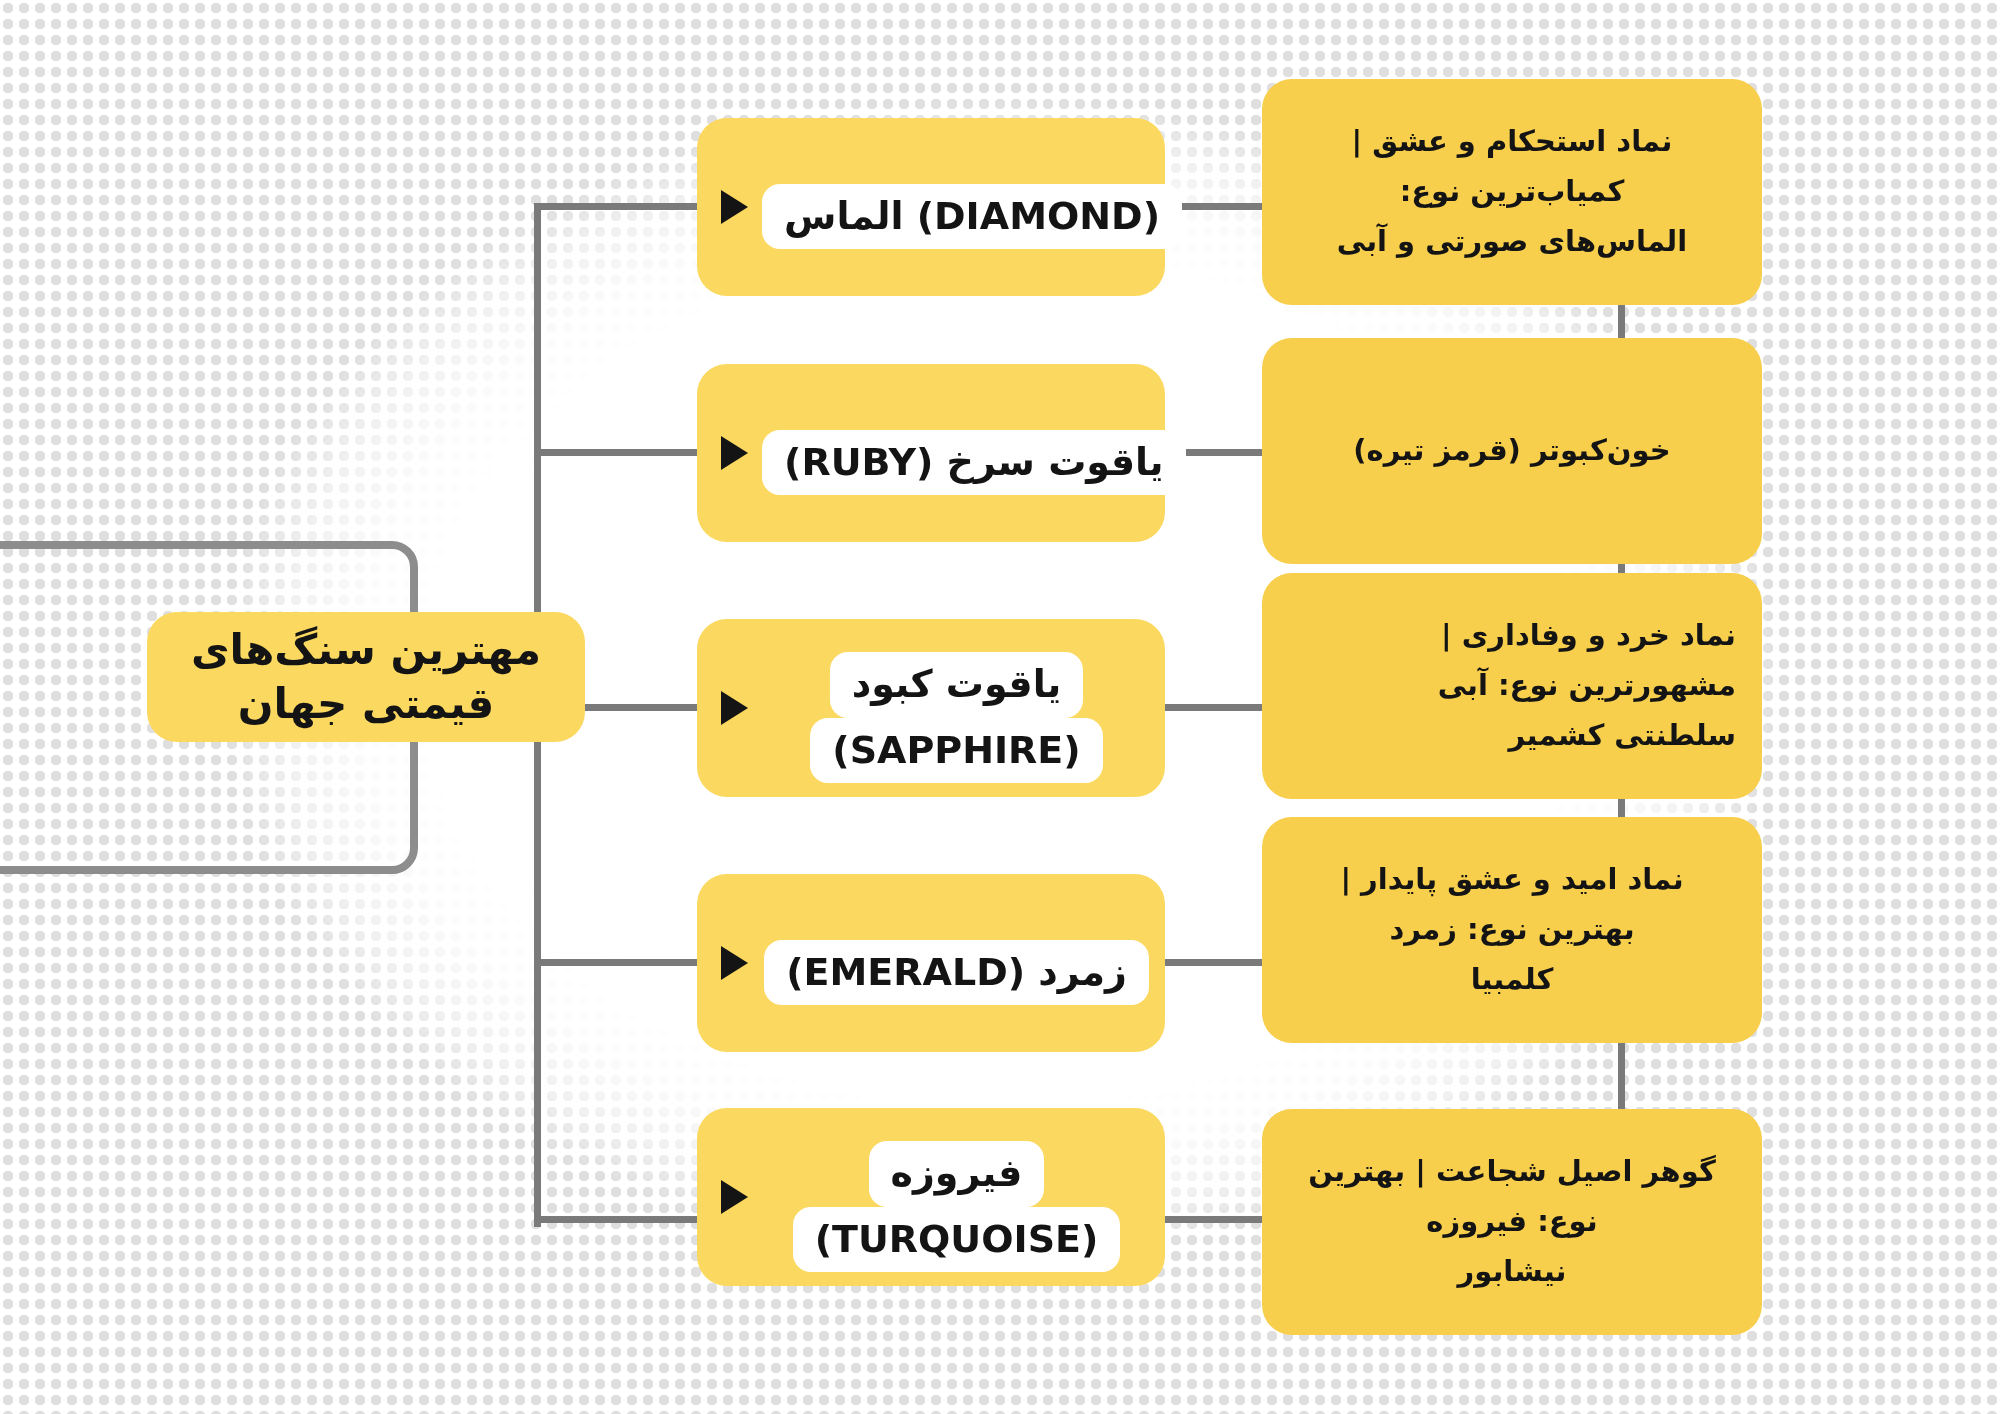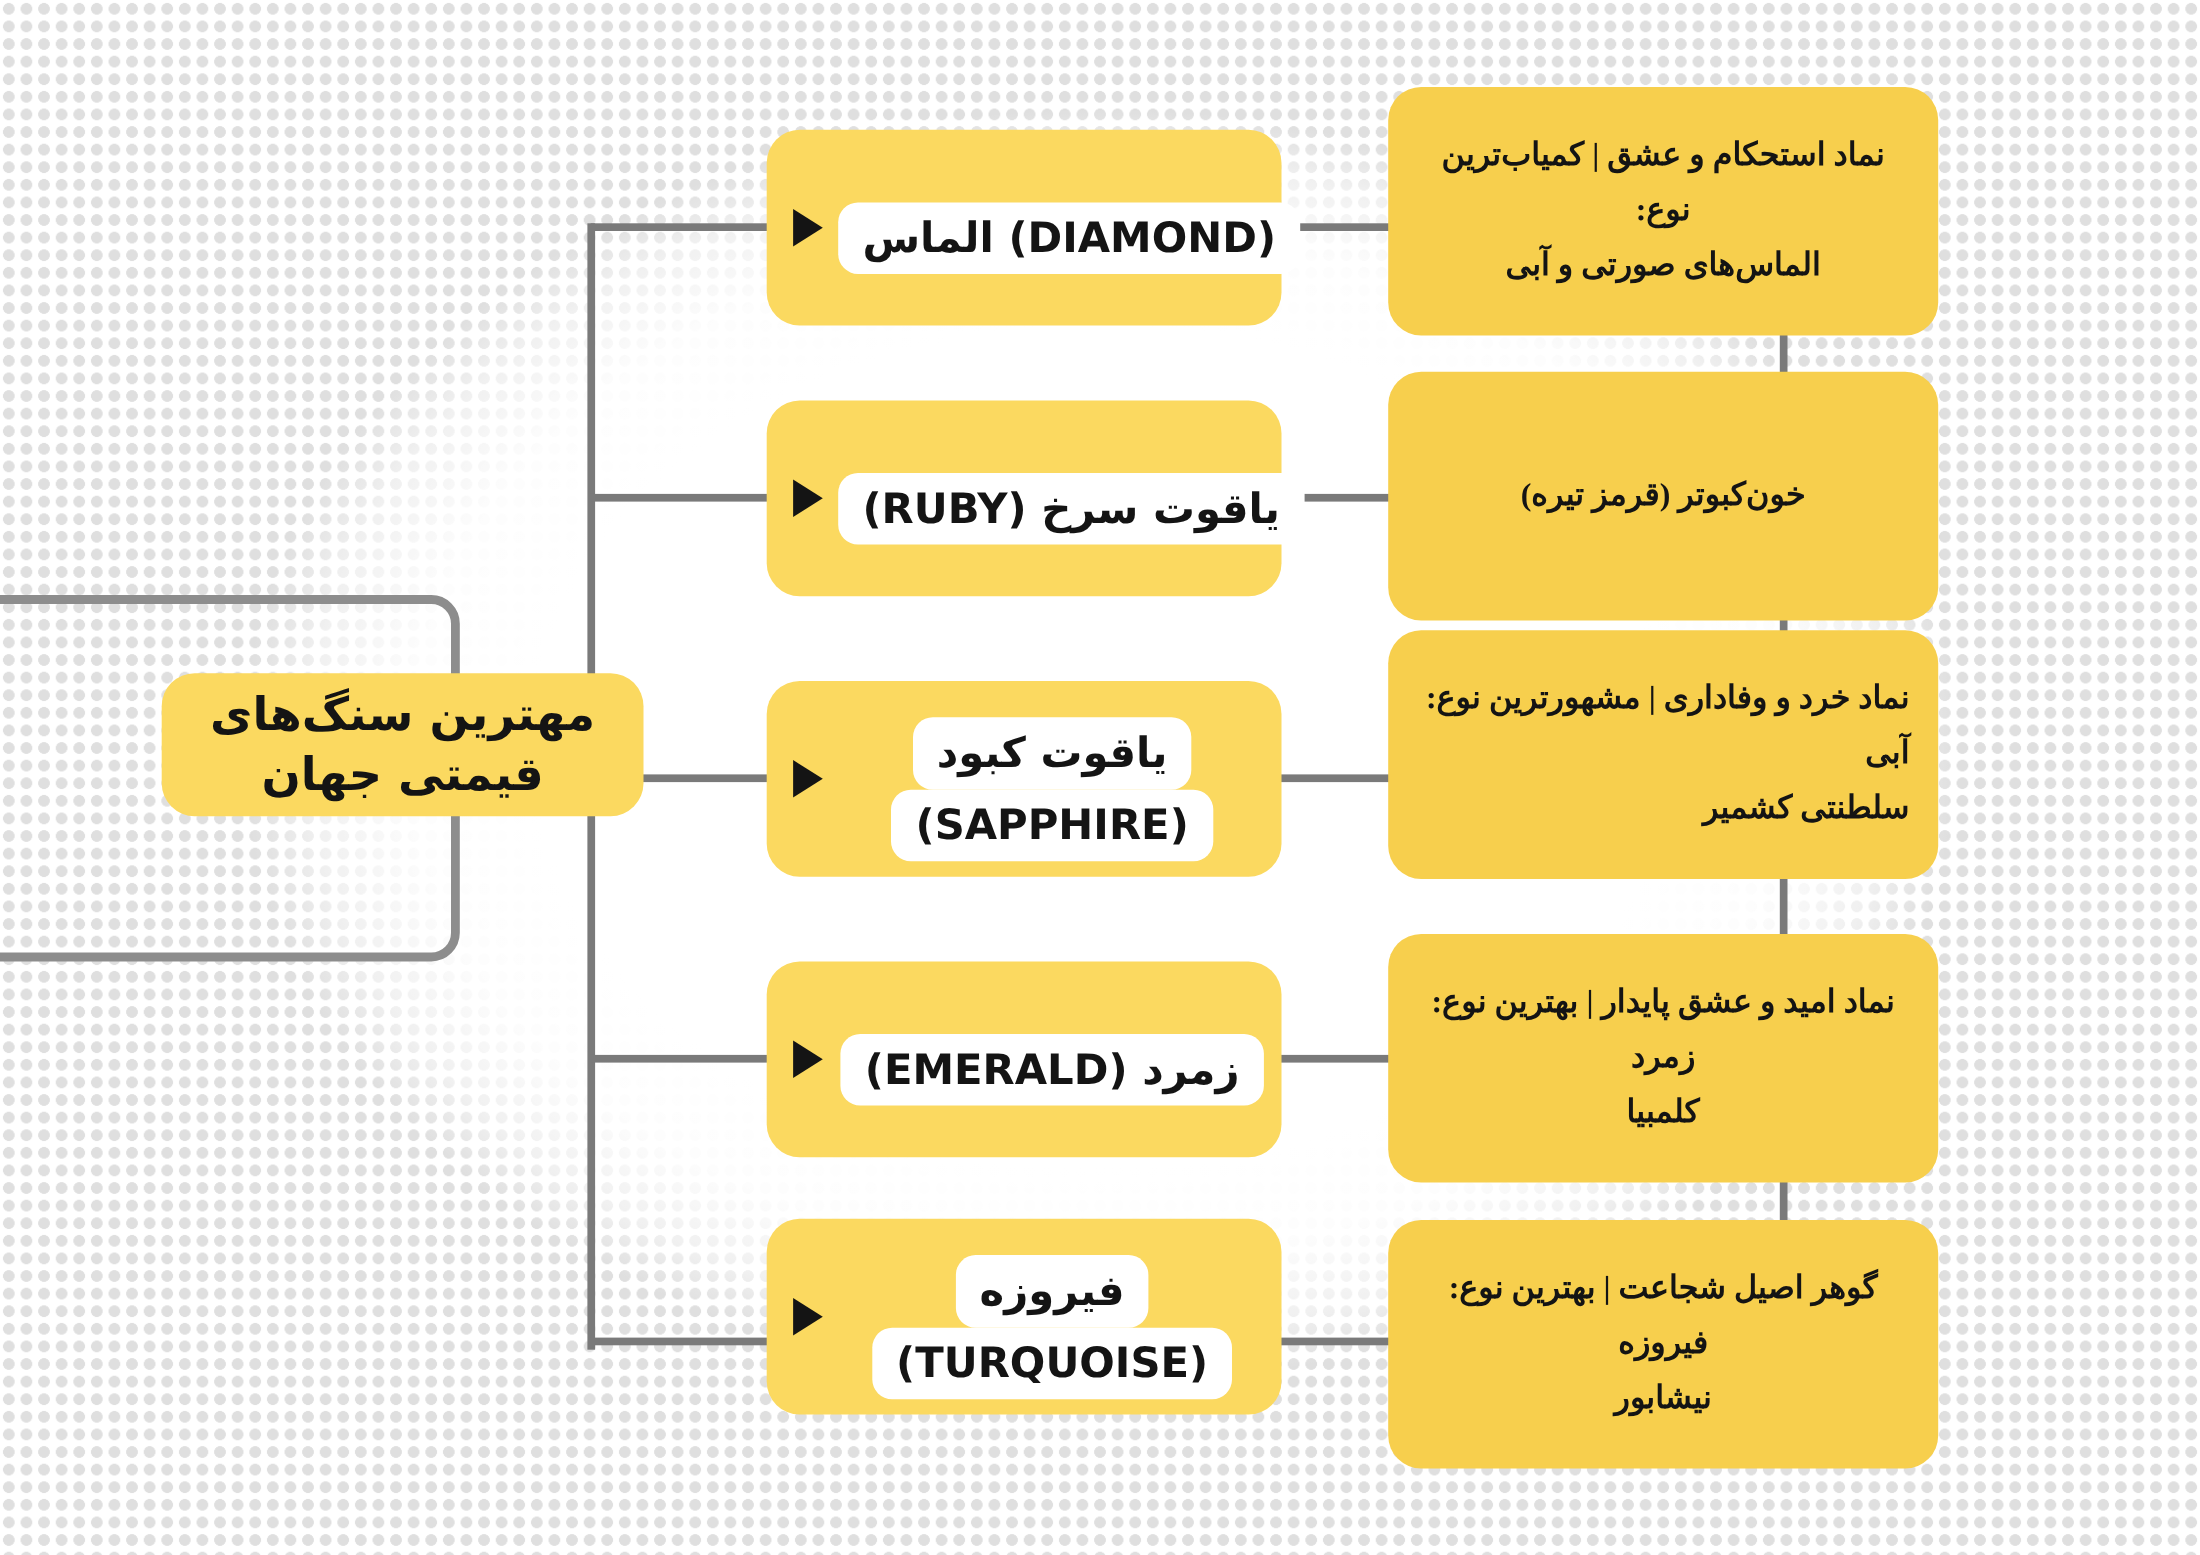--- a/index.html
+++ b/index.html
@@ -60,23 +60,23 @@
   .pill{text-align:center;font-weight:bold;font-size:38px;color:#141414;line-height:1.2;margin-top:19px;}
   .pline{line-height:1.25;}
   .ptext{
     display:inline-block;background:#ffffff;border-radius:18px;
     padding:9px 22px;white-space:nowrap;
   }
   .ptext:empty{display:none;}
 
   .desc-box{
     left:1262px;width:500px;height:226px;background:#F7CF4D;
-    justify-content:center;text-align:center;font-family:Liberation Serif, serif;
+    justify-content:center;text-align:center;
   }
-  .d1{top:79px;} .d2{top:338px;} .d3{top:573px;text-align:right;} .d4{top:849px;text-align:center;} .d5{top:1109px;}
+  .d1{top:79px;} .d2{top:338px;} .d3{top:573px;text-align:right;} .d4{top:817px;text-align:center;} .d5{top:1109px;}
   .desc-text{font-weight:bold;font-size:29px;line-height:1.72;color:#141414;padding:0 26px;width:100%;}
   .dline{display:block;}
 </style>
 </head>
 <body>
 
 <div id="canvas">
 
   <div class="layer">
 

